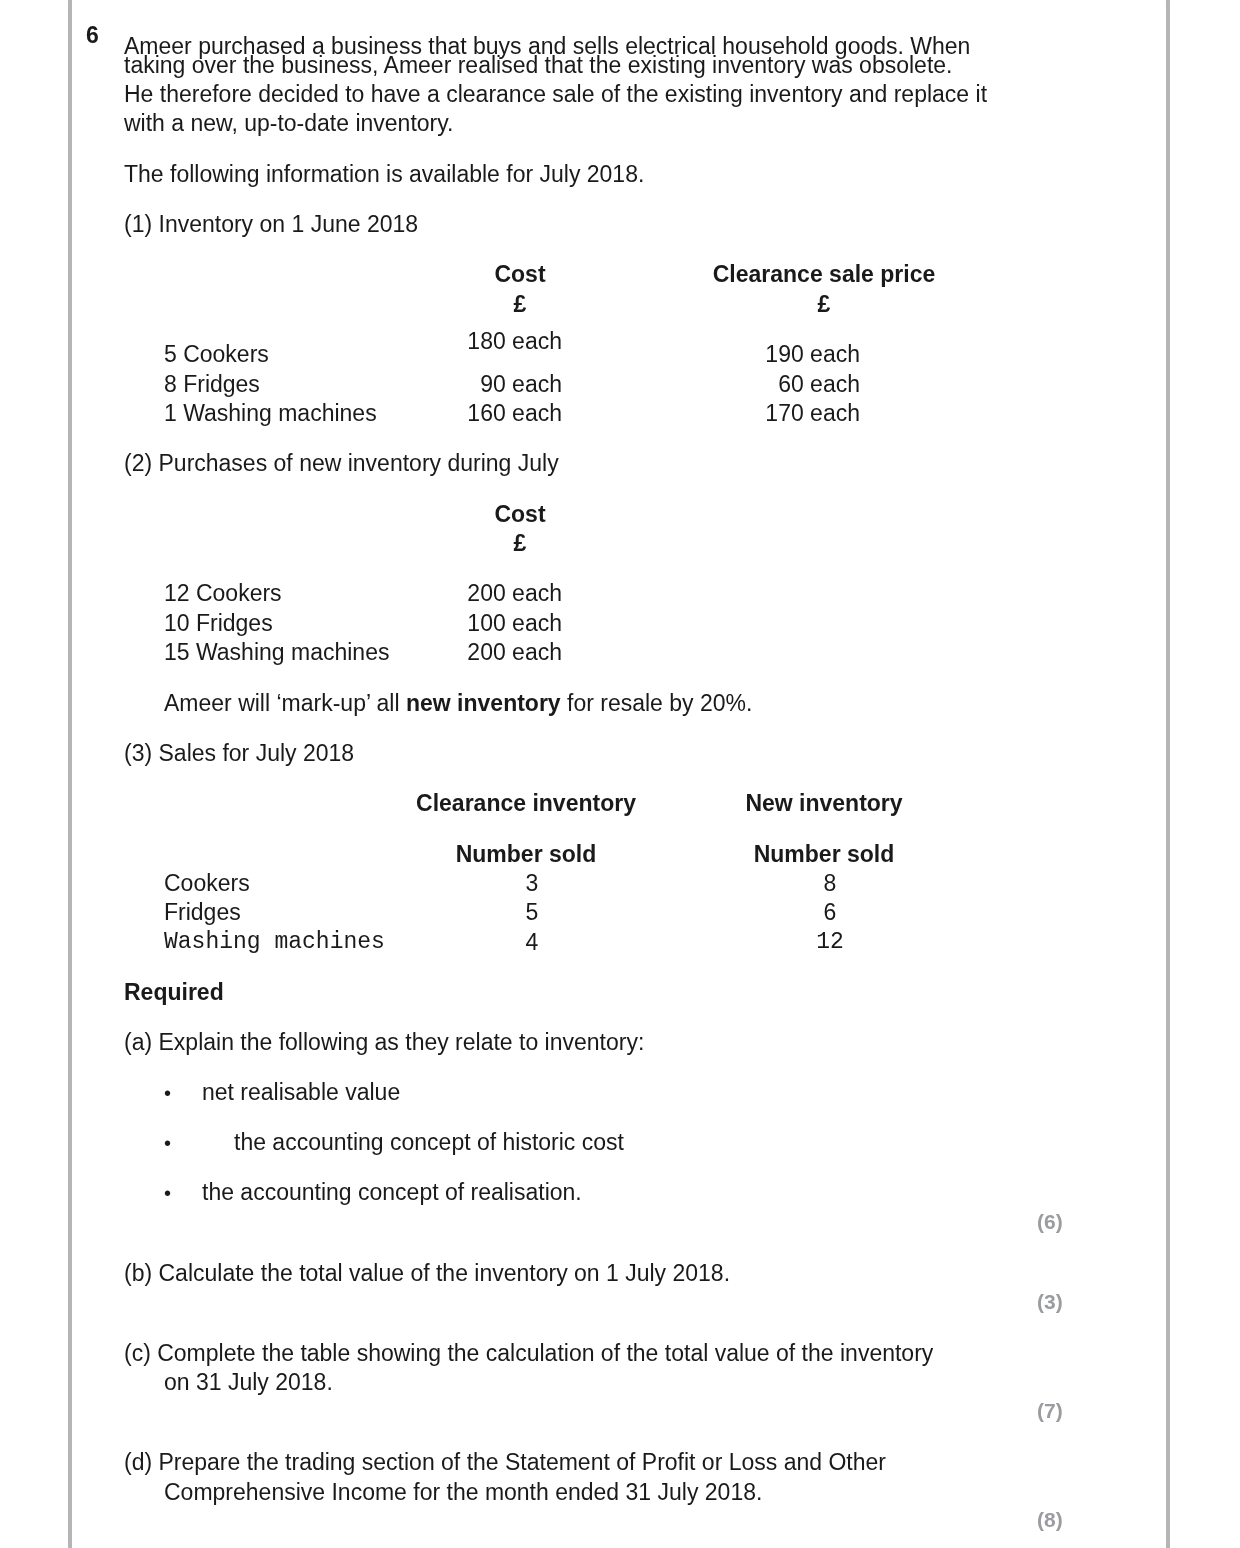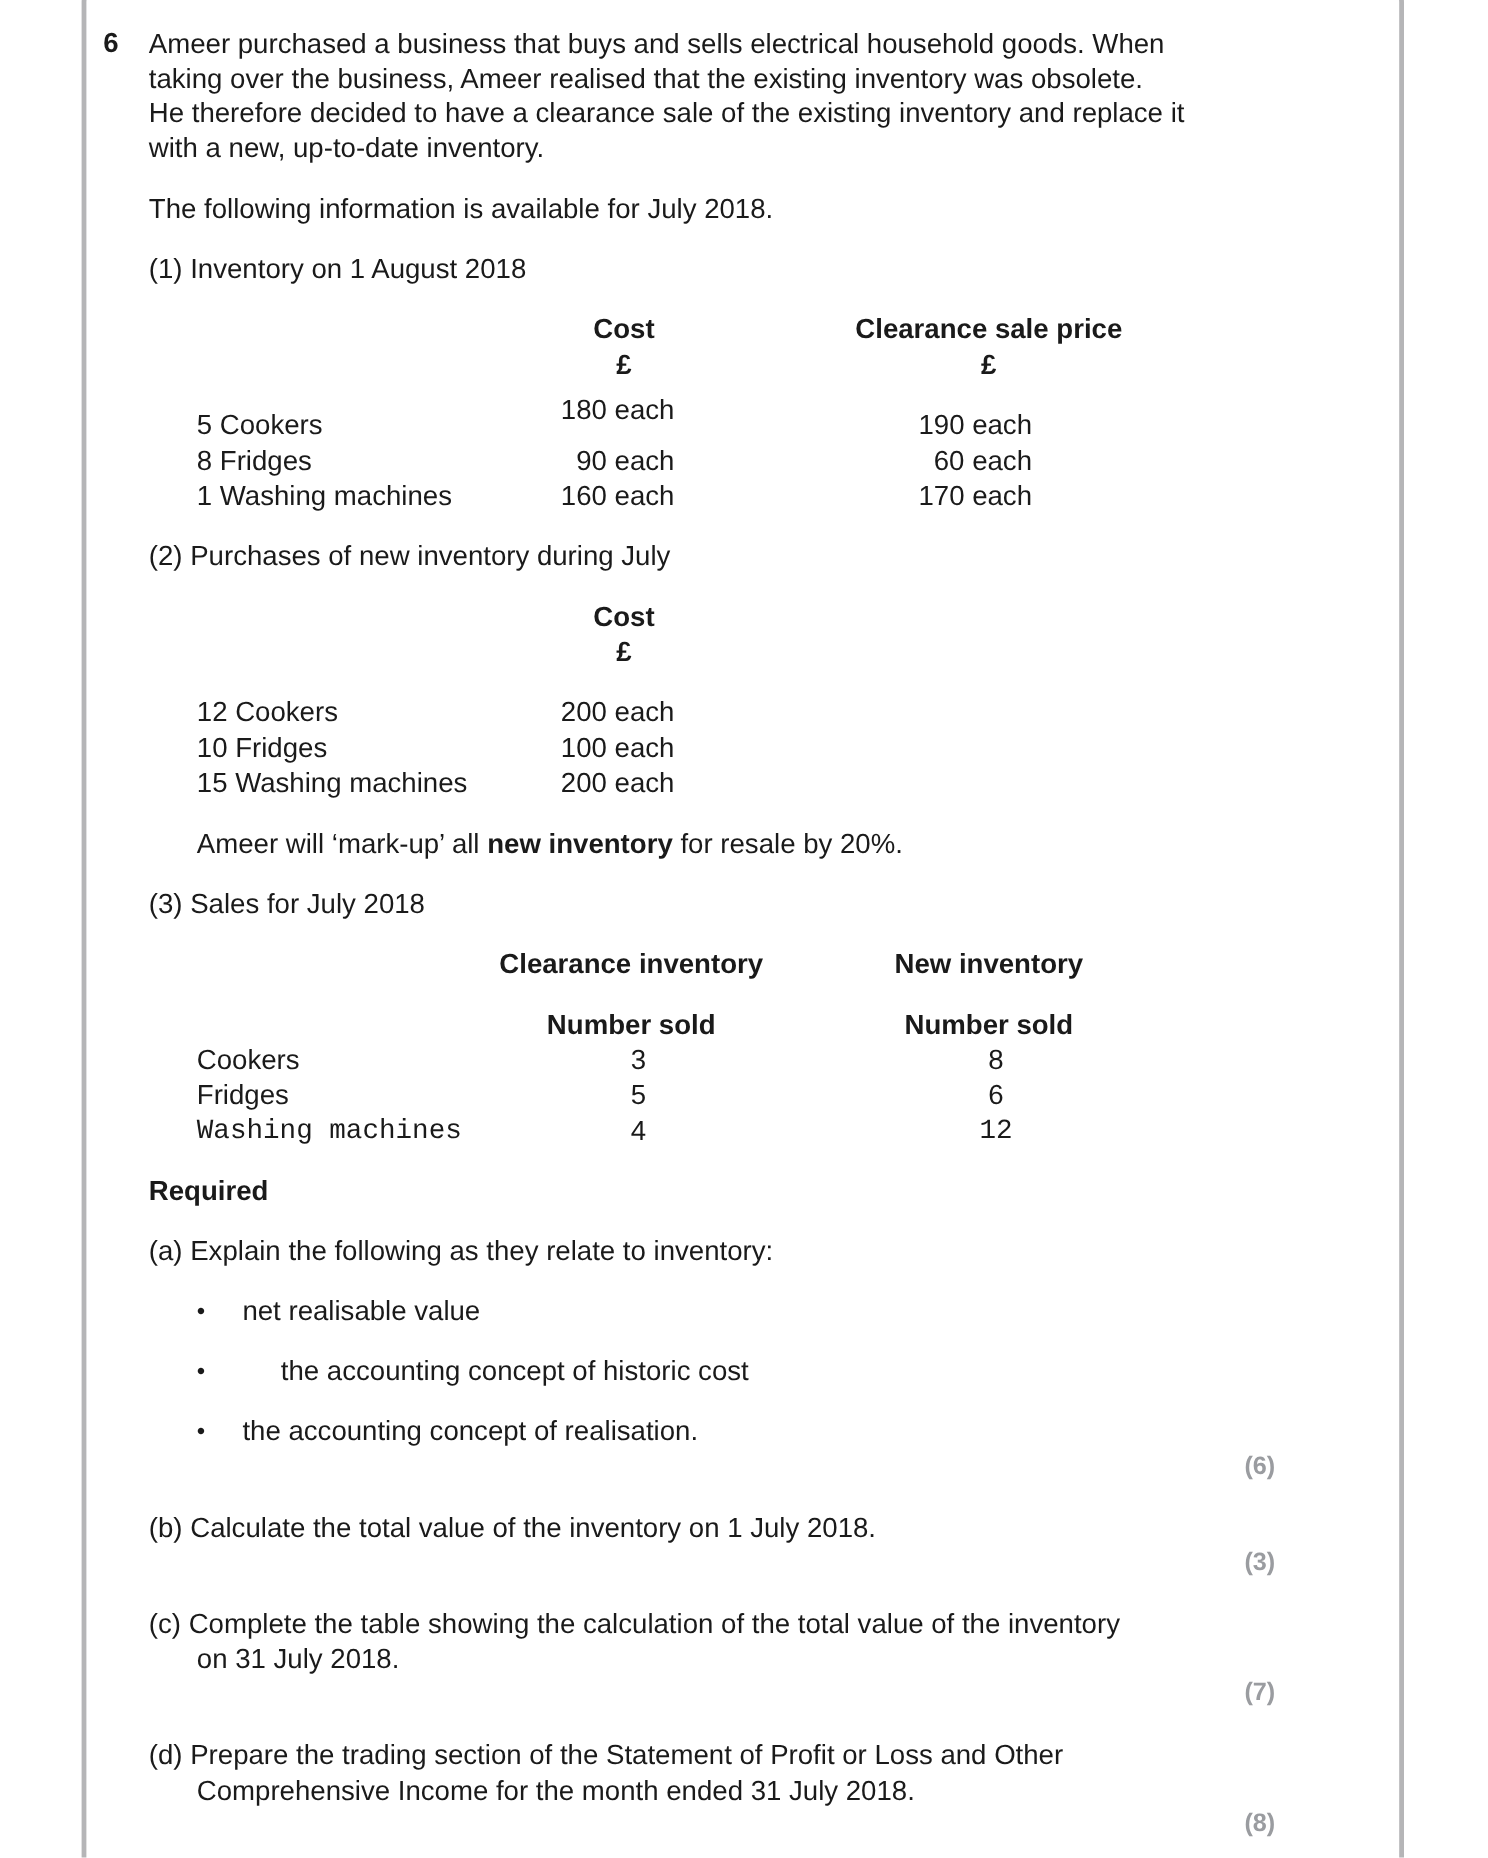--- a/index.html
+++ b/index.html
@@ -19,27 +19,27 @@
   .bullet { position: absolute; left: 164px; font-size: 20px; }
   .c { text-align: center; }
   .r { text-align: right; }
 </style>
 </head>
 <body>
 
 <div class="frame"></div>
 
 <div class="qnum">6</div>
-<div class="t" style="left:124px;top:22px;text-align:right;">Ameer purchased a business that buys and sells electrical household goods.  When</div>
+<div class="t" style="left:124px;top:32px;text-align:right;">Ameer purchased a business that buys and sells electrical household goods.  When</div>
 <div class="t" style="left:124px;top:51px;">taking over the business, Ameer realised that the existing inventory was obsolete.</div>
 <div class="t" style="left:124px;top:80px;">He therefore decided to have a clearance sale of the existing inventory and replace it</div>
 <div class="t" style="left:124px;top:109px;">with a new, up-to-date inventory.</div>
 <div class="t" style="left:124px;top:160px;">The following information is available for July 2018.</div>
 
-<div class="t" style="left:124px;top:210px;">(1)  Inventory on 1 August 2018</div>
+<div class="t" style="left:124px;top:210px;">(1)  Inventory on 1 June 2018</div>
 <div class="t b c" style="left:470px;width:100px;top:260px;">Cost</div>
 <div class="t b c" style="left:470px;width:100px;top:290px;">£</div>
 <div class="t b c" style="left:694px;width:260px;top:260px;">Clearance sale price</div>
 <div class="t b c" style="left:694px;width:260px;top:290px;">£</div>
 
 <div>
   <div class="t" style="left:164px;top:340px;">5 Cookers</div>
   <div class="t r" style="left:420px;width:142px;top:327px;">180 each</div>
   <div class="t r" style="left:720px;width:140px;top:340px;">190 each</div>
 </div>

